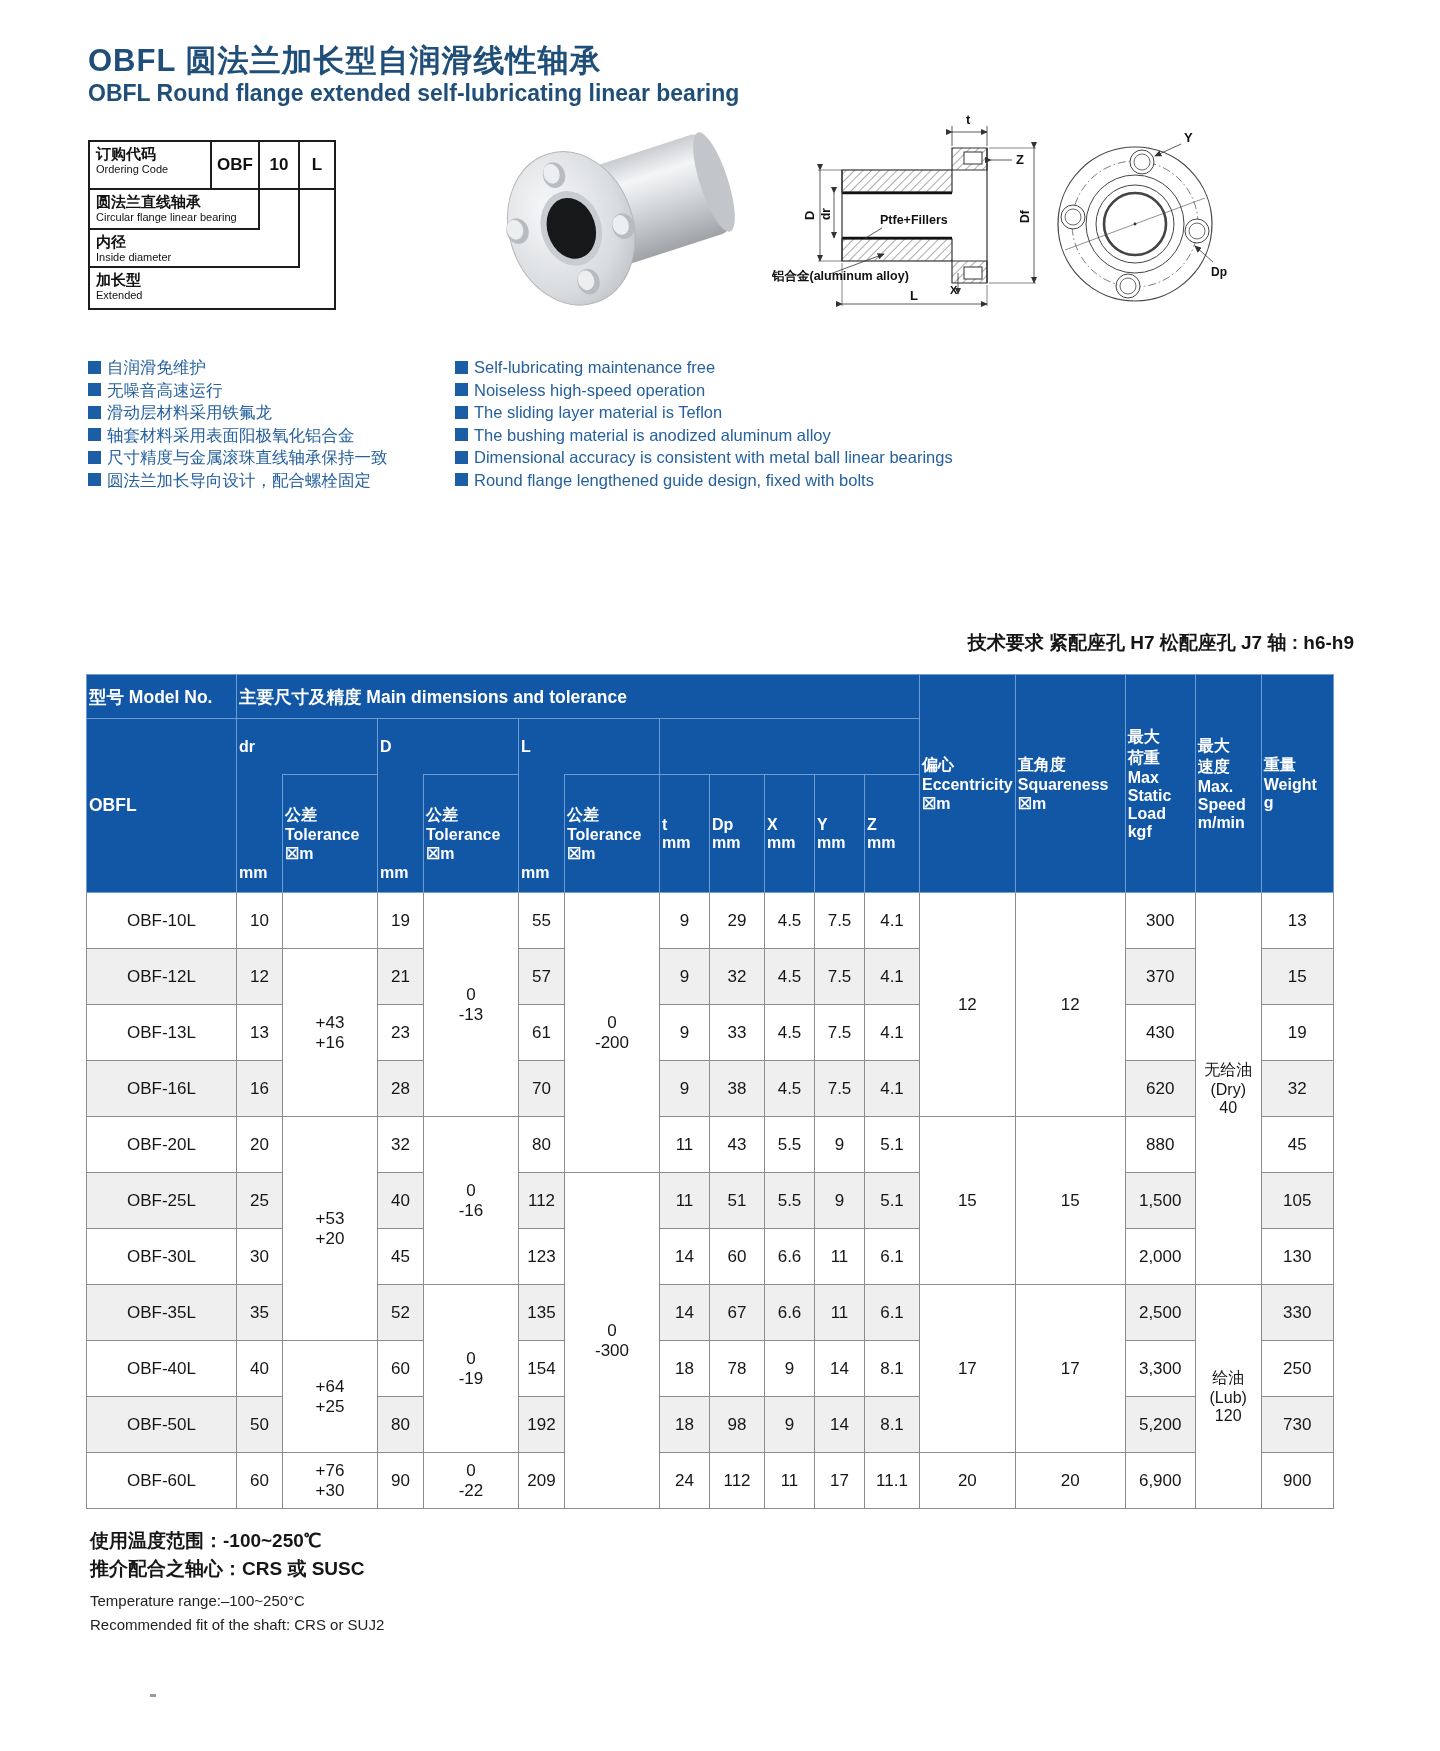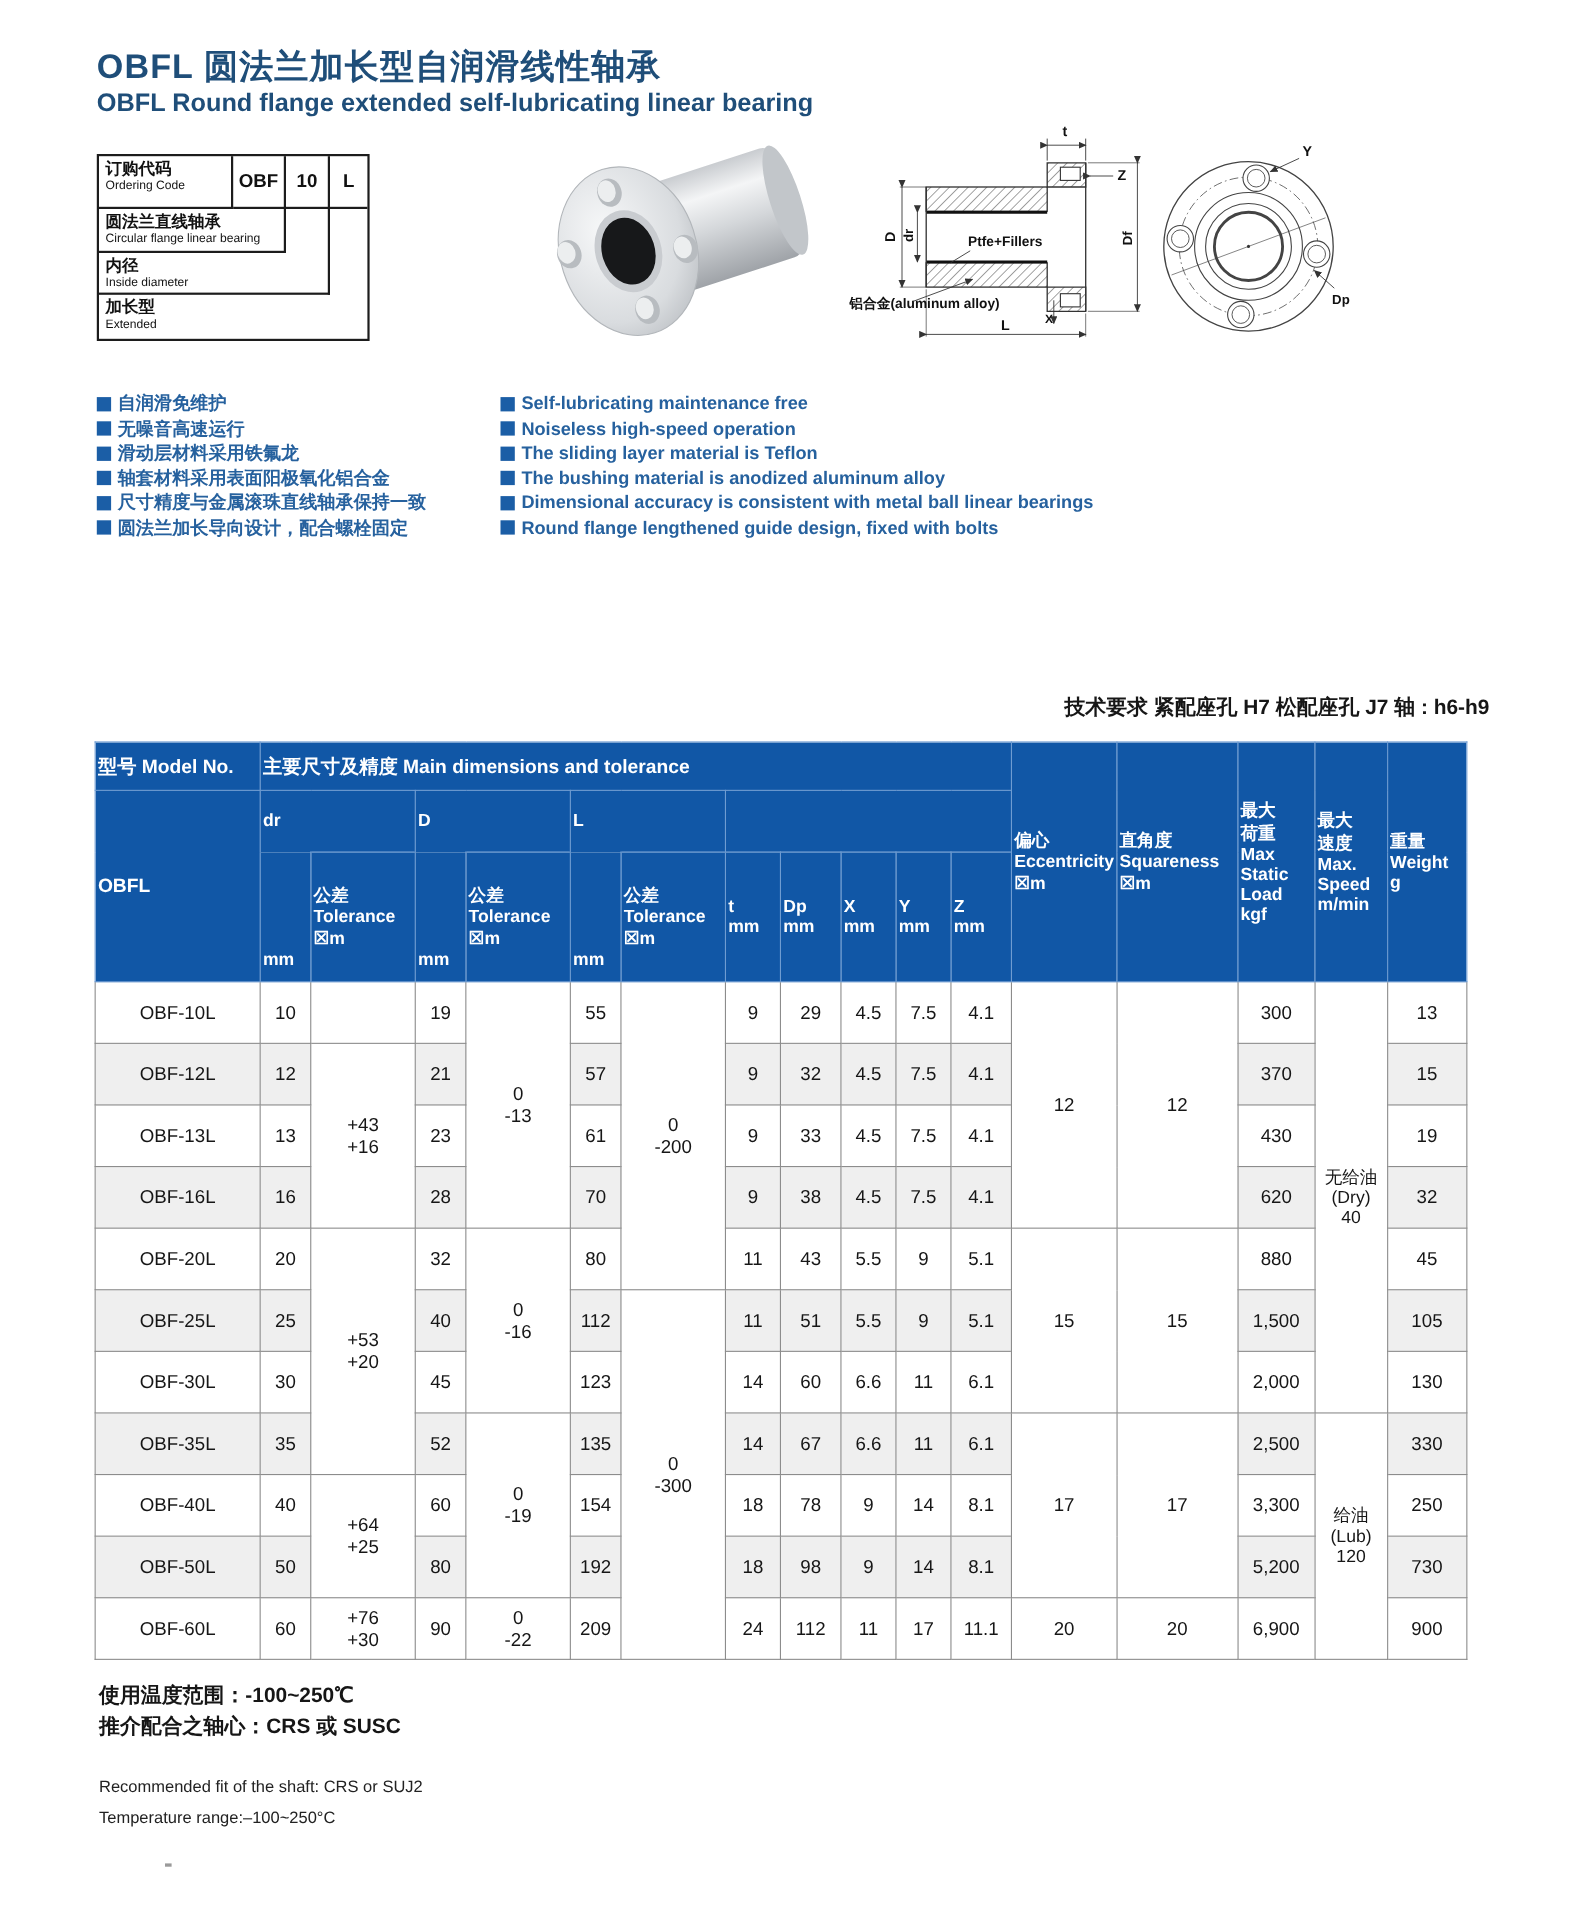--- a/index.html
+++ b/index.html
@@ -22,21 +22,21 @@
   .bR{border-right:2px solid #1c1c1c;}
   .bB{border-bottom:2px solid #1c1c1c;}
   .sp2{grid-column:span 2;} .sp3{grid-column:span 3;} .sp4{grid-column:span 4;}
 
   
   .feat-col{top:356px;}
   #feat-zh{left:88px;width:360px;}
   #feat-en{left:455px;width:560px;}
   .feat-line{display:flex;align-items:center;height:22.5px;}
   .feat-sq{width:13px;height:13px;background:#1b5ea6;margin-right:6px;flex:0 0 auto;}
-  .feat-txt{font-size:16.5px;font-weight:700;color:#26619e;line-height:22px;white-space:nowrap;}
+  .feat-txt{font-size:16.5px;font-weight:400;color:#26619e;line-height:22px;white-space:nowrap;}
 
   
   #technote{top:630px;right:86px;font-size:19px;font-weight:700;color:#161616;}
 
   
   #spec{left:86px;top:674px;border-collapse:collapse;table-layout:fixed;}
   #spec th{background:#1157a6;color:#fff;border:1px solid #6f9cd1;font-weight:700;
            font-size:16px;text-align:left;vertical-align:middle;padding:2px;}
   #spec thead .big{font-size:17.5px;}
   #spec th.no-bottom{border-bottom:none;}
@@ -522,17 +522,17 @@
           <td rowspan="1" class="merged preline col-ecc">20</td>
           <td rowspan="1" class="merged preline col-sq">20</td>
           <td class="col-load">6,900</td>
           <td class="col-weight">900</td>
         </tr>
       </tbody>
   </table>
 
   <div class="abs foot-zh" style="top:1528px">使用温度范围：-100~250℃</div>
   <div class="abs foot-zh" style="top:1556px">推介配合之轴心：CRS 或 SUSC</div>
-  <div class="abs foot-en" style="top:1644px">Temperature range:–100~250°C</div>
+  <div class="abs foot-en" style="top:1592px">Temperature range:–100~250°C</div>
   <div class="abs foot-en" style="top:1616px">Recommended fit of the shaft: CRS or SUJ2</div>
   <div class="abs" id="page-dot"></div>
 
 </div>
 
 </body></html>

